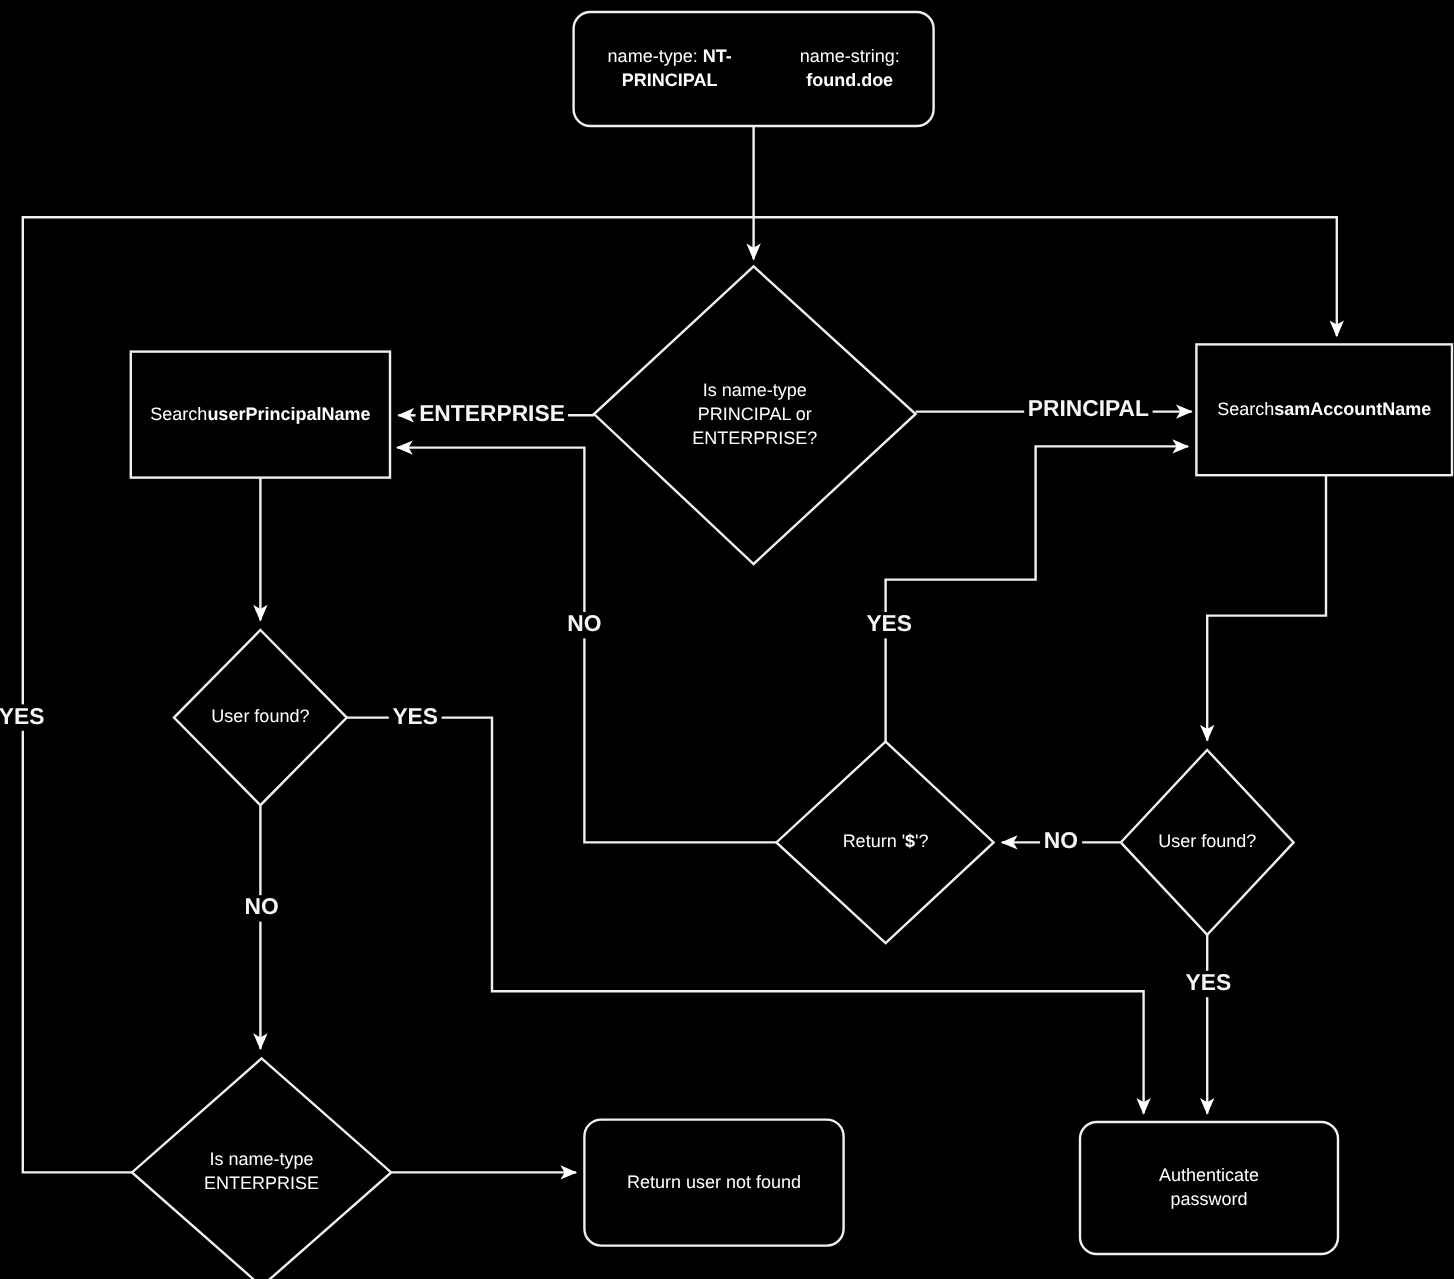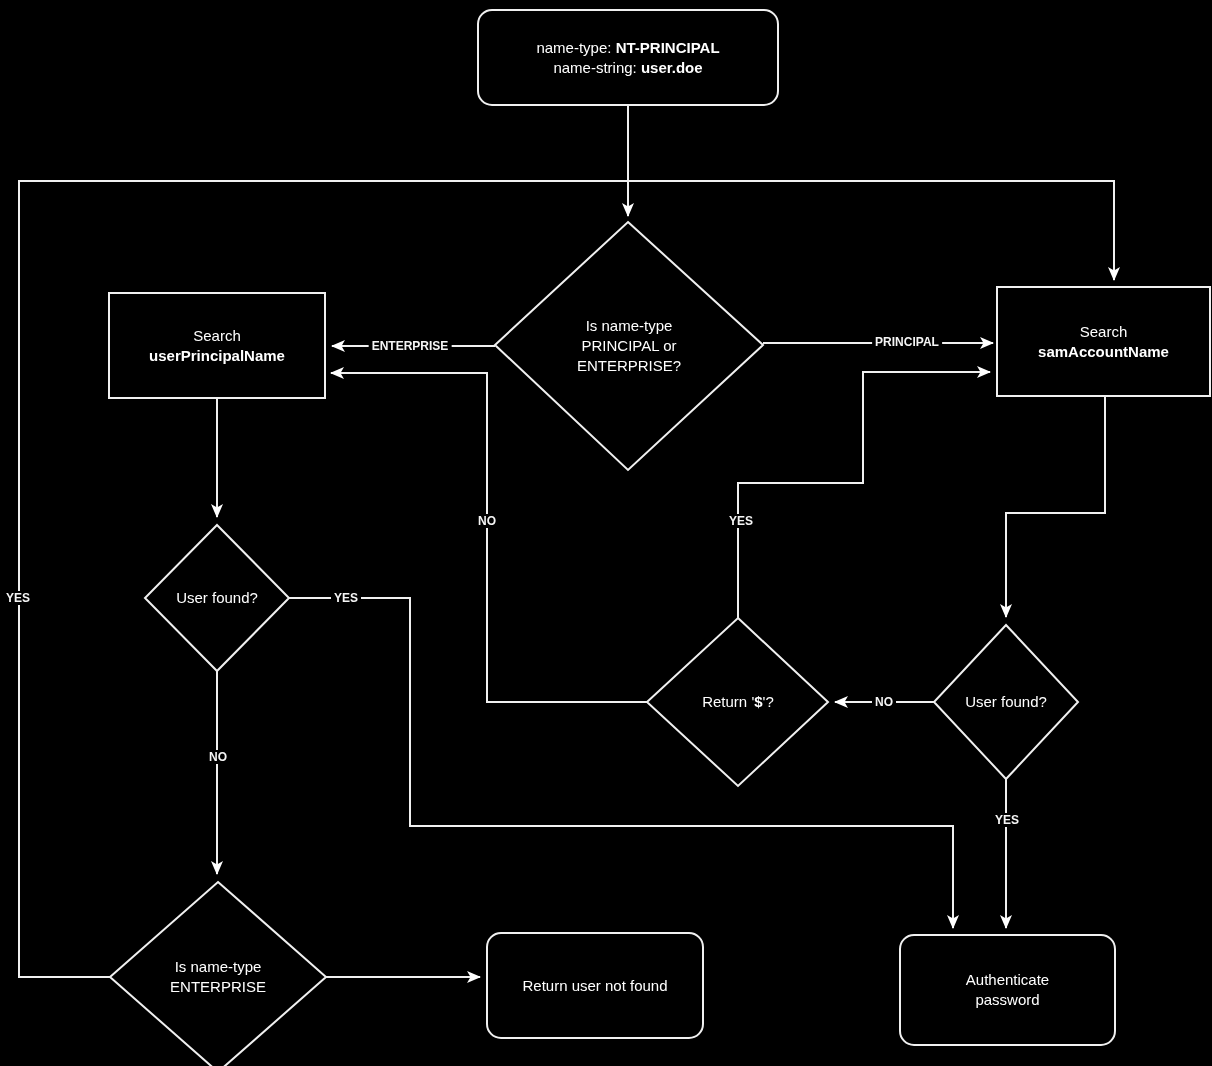--- a/index.html
+++ b/index.html
@@ -19,37 +19,37 @@
   }
   #connector-layer {
     position: absolute;
     left: 0; top: 0;
     z-index: 1;
   }
   .node-text {
     position: absolute;
     z-index: 2;
     display: flex;
-    flex-direction: column;
+    flex-direction: row;
     align-items: center;
     justify-content: center;
     text-align: center;
     color: #ffffff;
     font-size: 15px;
     line-height: 1.32;
   }
   .node-text .b, .node-text b { font-weight: bold; }
   .bold-text { font-weight: normal; }
   .edge-label {
     position: absolute;
     z-index: 3;
     transform: translate(-50%, -50%);
     background: #000000;
     color: #f5f5f5;
-    font-size: 12px;
+    font-size: 19px;
     font-weight: bold;
     padding: 0 3px;
     white-space: nowrap;
   }
 </style>
 </head>
 <body>
 
 <div id="canvas">
 
@@ -85,21 +85,21 @@
       <polygon points="738,618 828,702 738,786 647,702"></polygon>
       <polygon points="1006,625 1078,702 1006,779 934,702"></polygon>
       <polygon points="218,882 326,977 218,1072 110,977"></polygon>
       <rect x="487" y="933" width="216" height="105" rx="14"></rect>
       <rect x="900" y="935" width="215" height="110" rx="14"></rect>
     </g>
   </svg>
 
   <div class="node-text" style="left:478px; top:10px; width:300px; height:95px;">
     <div><span>name-type: </span><b>NT-PRINCIPAL</b></div>
-    <div><span>name-string: </span><b>user.doe</b></div>
+    <div><span>name-string: </span><b>found.doe</b></div>
   </div>
 
   <div class="node-text bold-text" style="left:554px; top:291px; width:150px; height:110px;">Is name-type PRINCIPAL or ENTERPRISE?</div>
 
   <div class="node-text" style="left:109px; top:293px; width:216px; height:105px;">
     <div>Search</div>
     <b>userPrincipalName</b>
   </div>
 
   <div class="node-text" style="left:997px; top:287px; width:213px; height:109px;">

